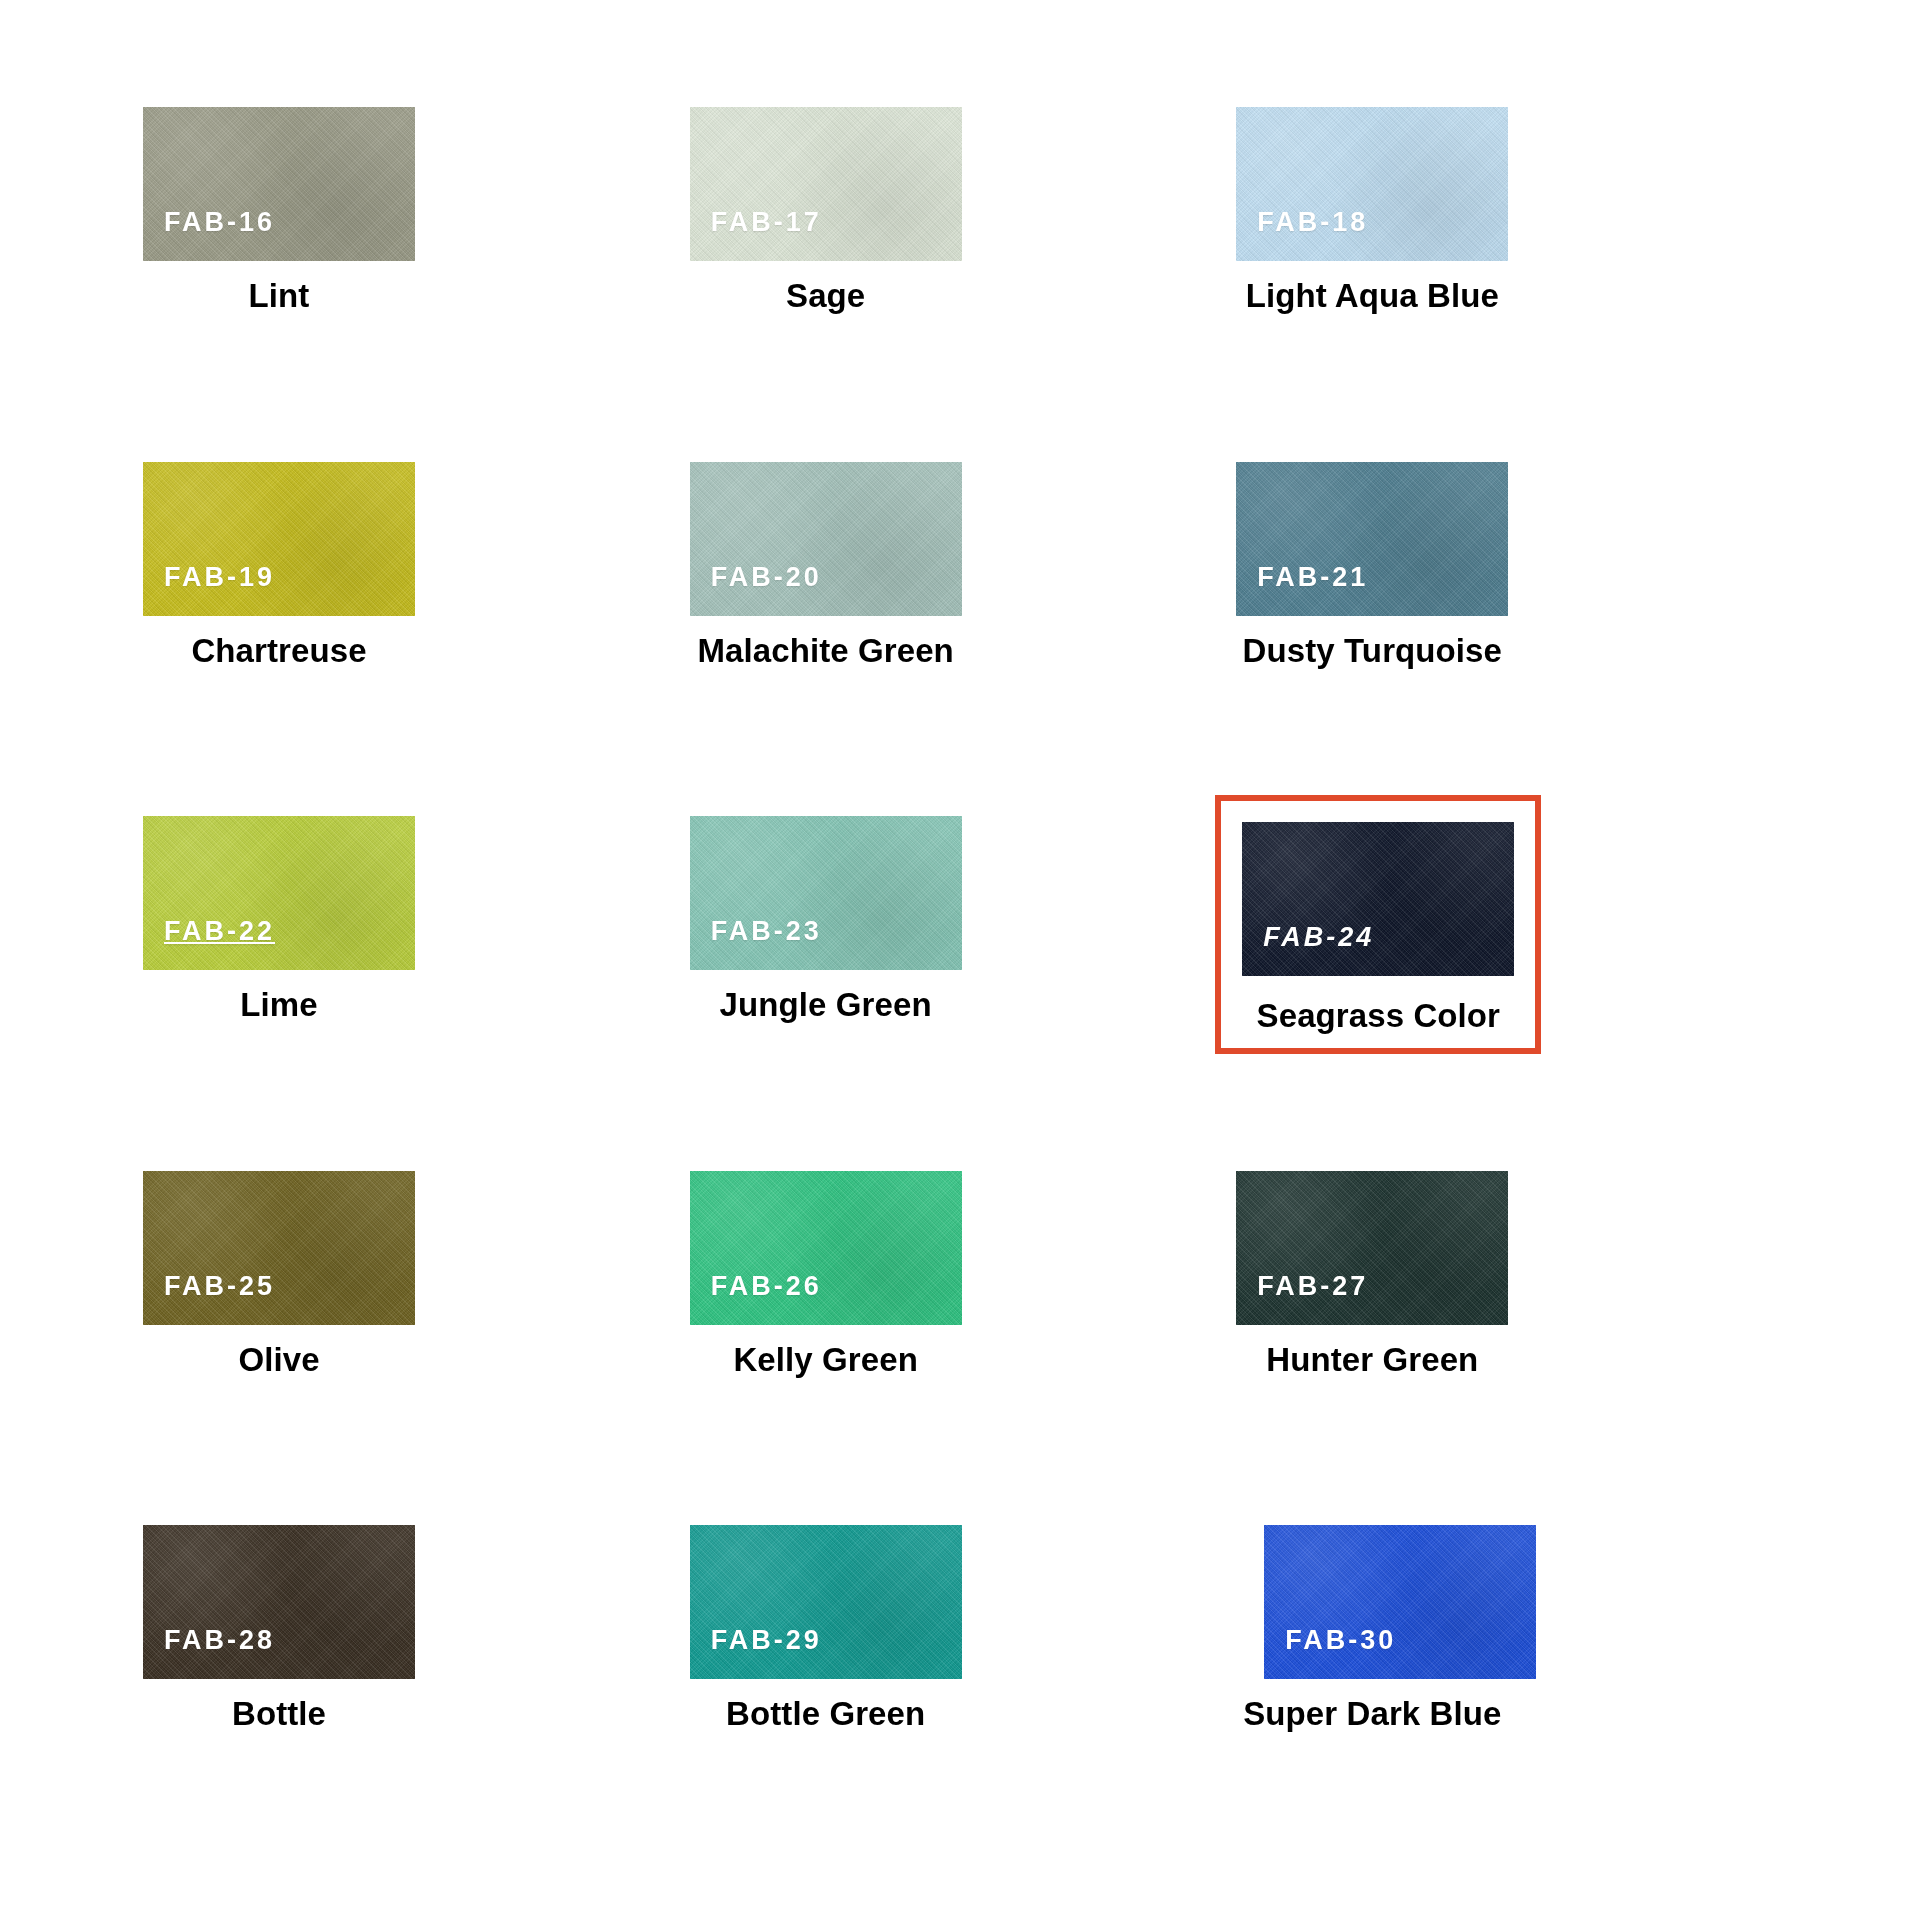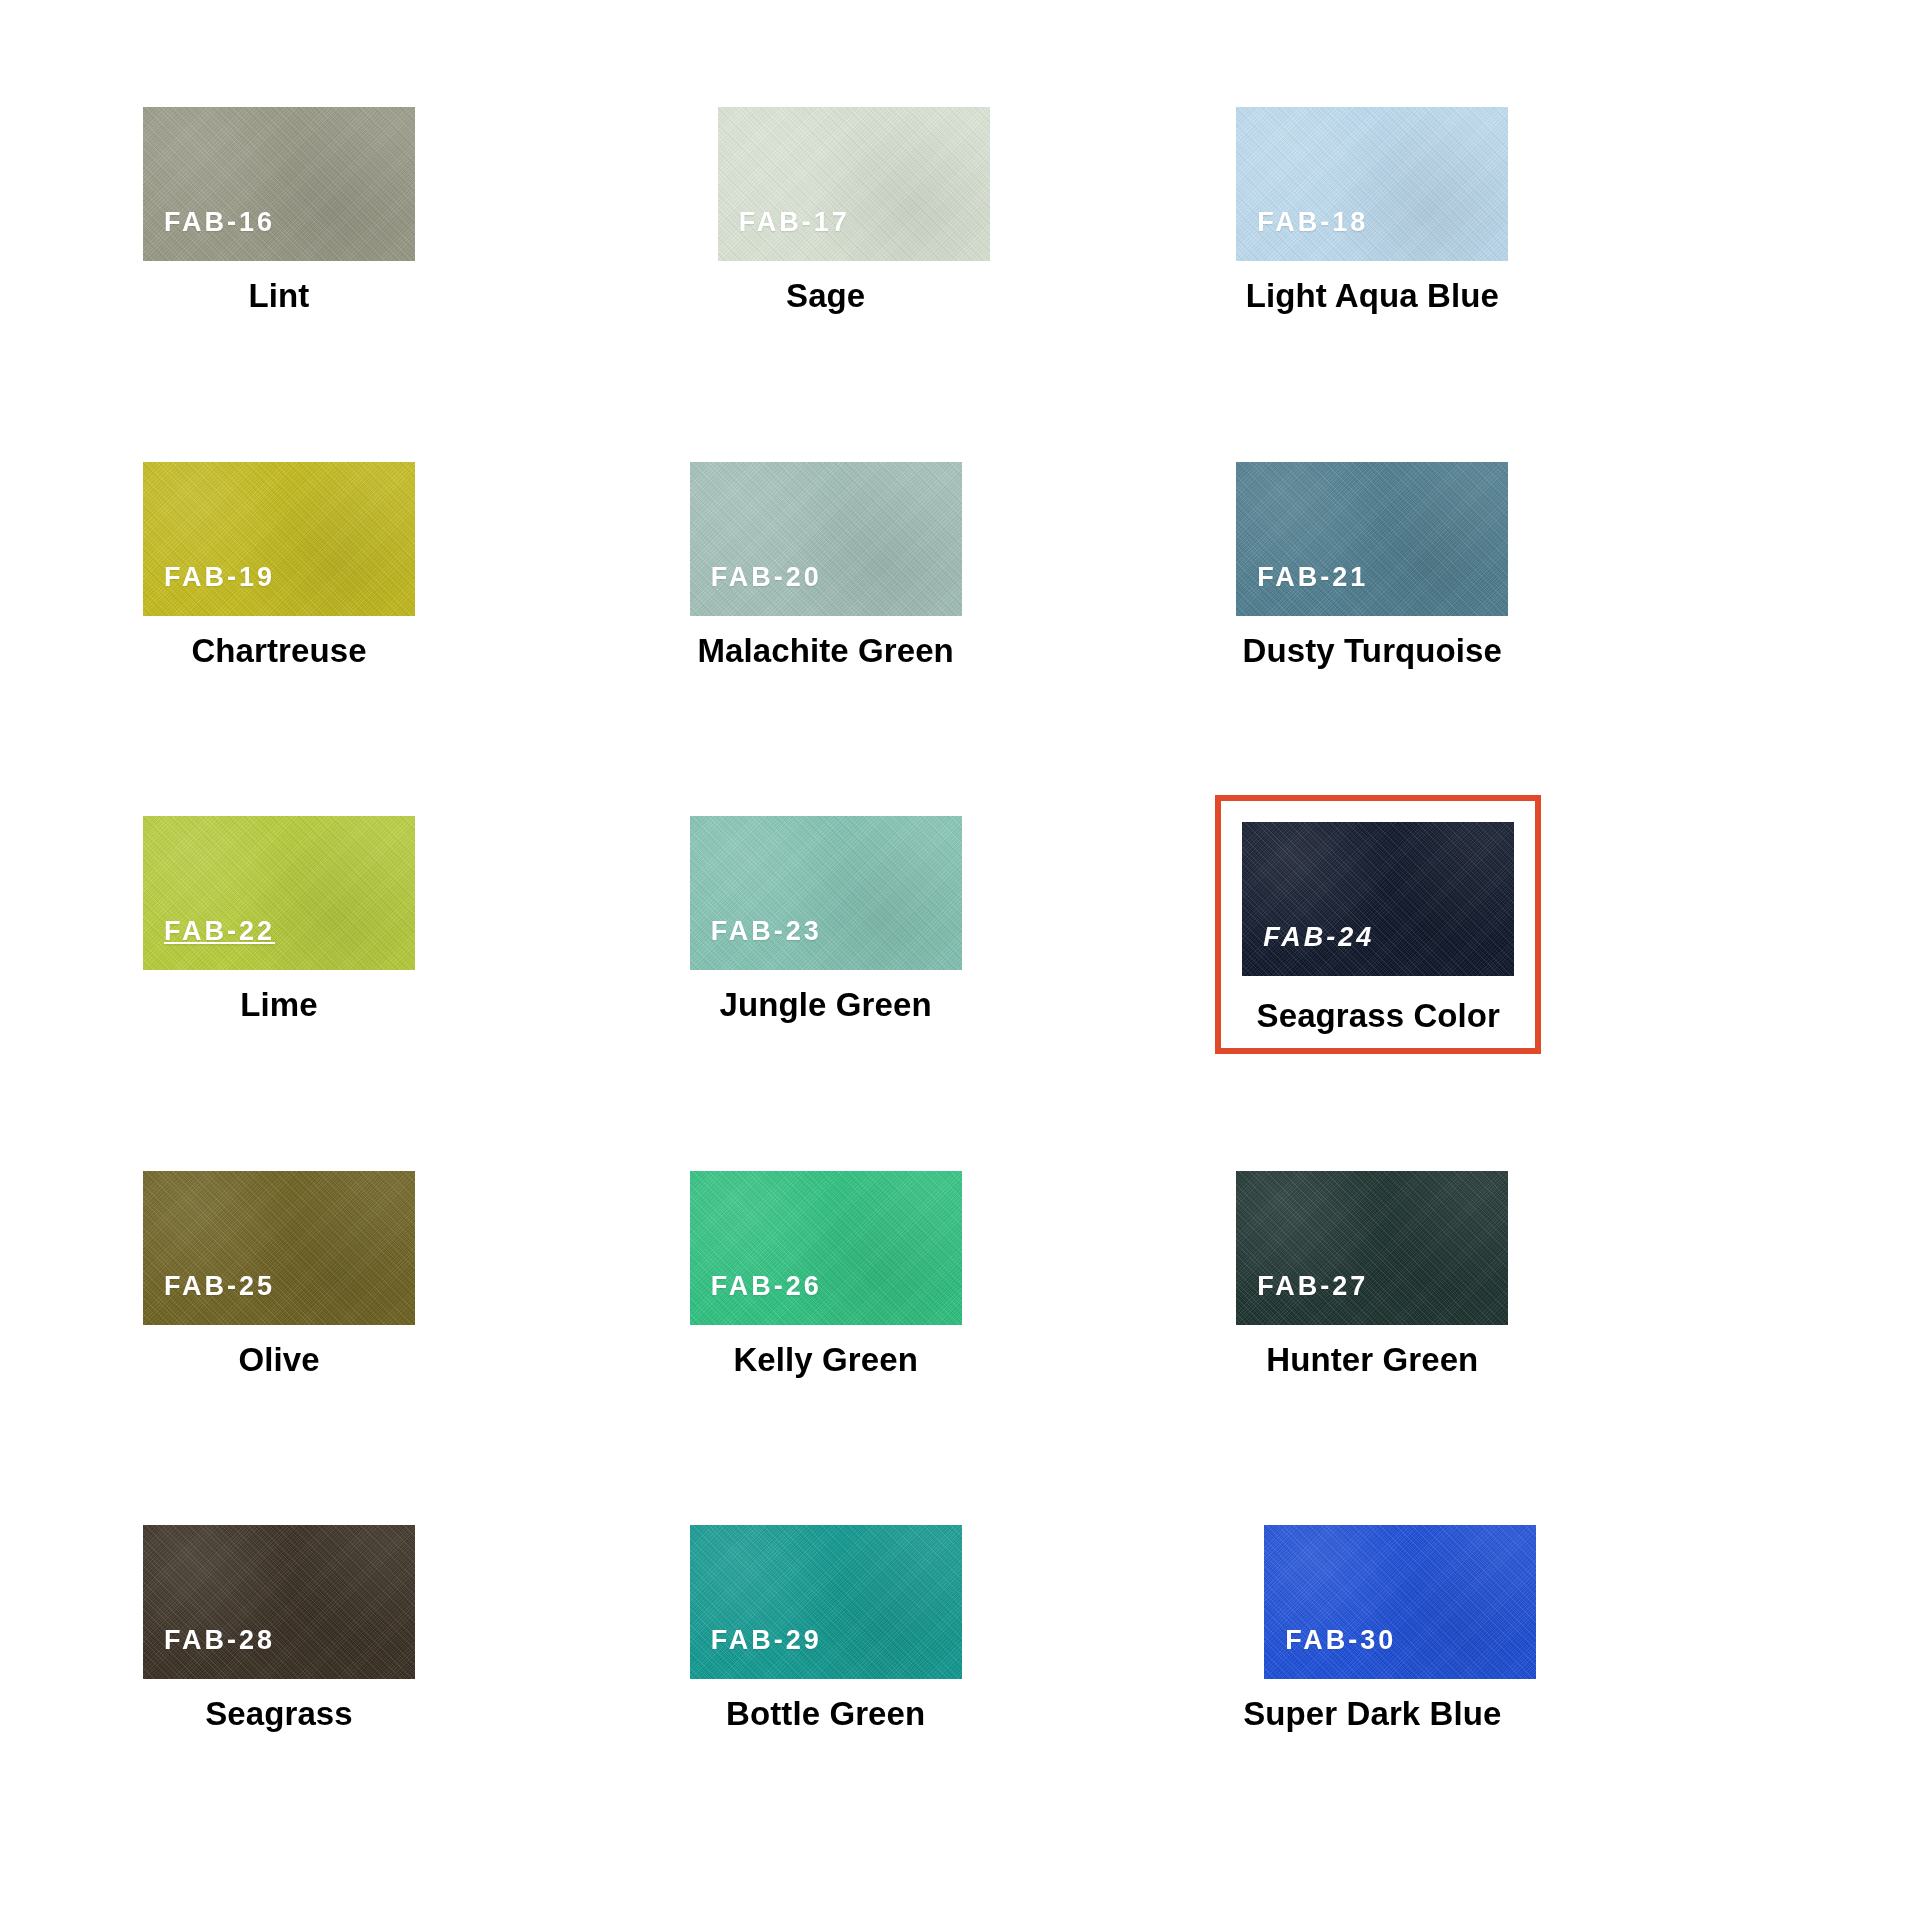--- a/index.html
+++ b/index.html
@@ -134,21 +134,21 @@
     <div class="swatch-cell">
       <div class="swatch-inner">
         <div class="swatch-chip" style="background-color: rgb(153, 154, 134);">
           <div class="swatch-code" style="color: rgb(255, 255, 255);">FAB-16</div>
         </div>
         <div class="swatch-name">Lint</div>
       </div>
     </div>
     <div class="swatch-cell">
       <div class="swatch-inner">
-        <div class="swatch-chip" style="background-color: rgb(219, 228, 213); margin-left: 28px;">
+        <div class="swatch-chip" style="background-color: rgb(219, 228, 213);">
           <div class="swatch-code" style="color: rgb(255, 255, 255);">FAB-17</div>
         </div>
         <div class="swatch-name">Sage</div>
       </div>
     </div>
     <div class="swatch-cell">
       <div class="swatch-inner">
         <div class="swatch-chip" style="background-color: rgb(190, 220, 240);">
           <div class="swatch-code" style="color: rgb(255, 255, 255);">FAB-18</div>
         </div>
@@ -225,21 +225,21 @@
           <div class="swatch-code" style="color: rgb(255, 255, 255);">FAB-27</div>
         </div>
         <div class="swatch-name">Hunter Green</div>
       </div>
     </div>
     <div class="swatch-cell">
       <div class="swatch-inner">
         <div class="swatch-chip" style="background-color: rgb(58, 47, 35);">
           <div class="swatch-code" style="color: rgb(255, 255, 255);">FAB-28</div>
         </div>
-        <div class="swatch-name">Seagrass</div>
+        <div class="swatch-name">Bottle</div>
       </div>
     </div>
     <div class="swatch-cell">
       <div class="swatch-inner">
         <div class="swatch-chip" style="background-color: rgb(18, 154, 145);">
           <div class="swatch-code" style="color: rgb(255, 255, 255);">FAB-29</div>
         </div>
         <div class="swatch-name">Bottle Green</div>
       </div>
     </div>

